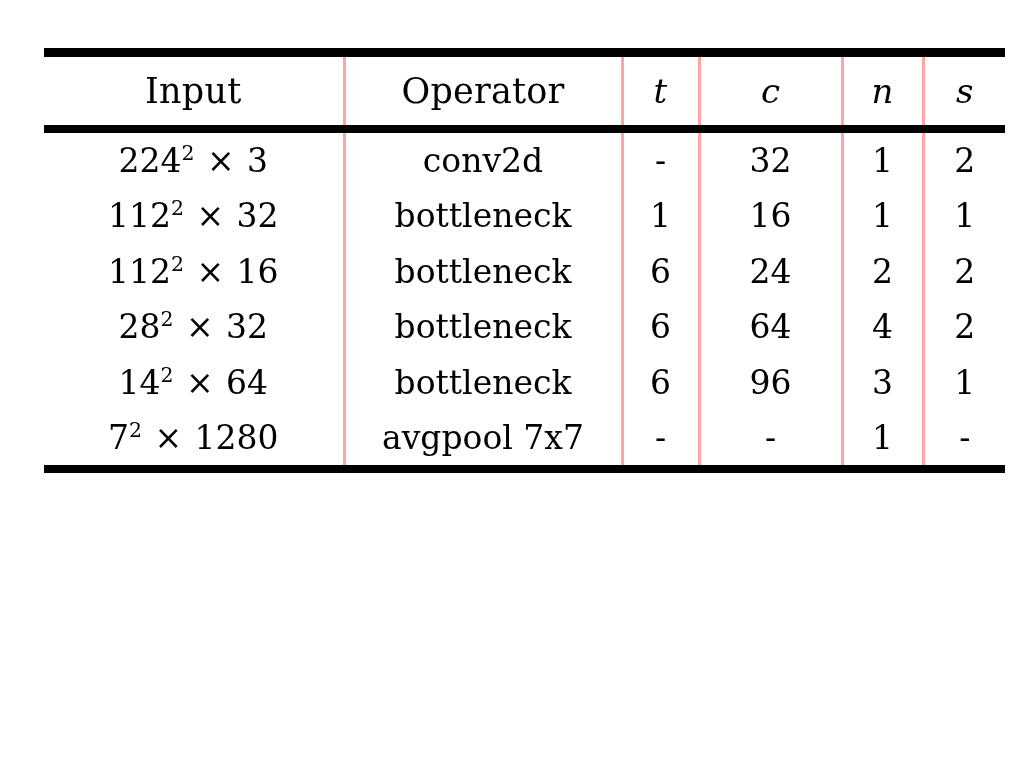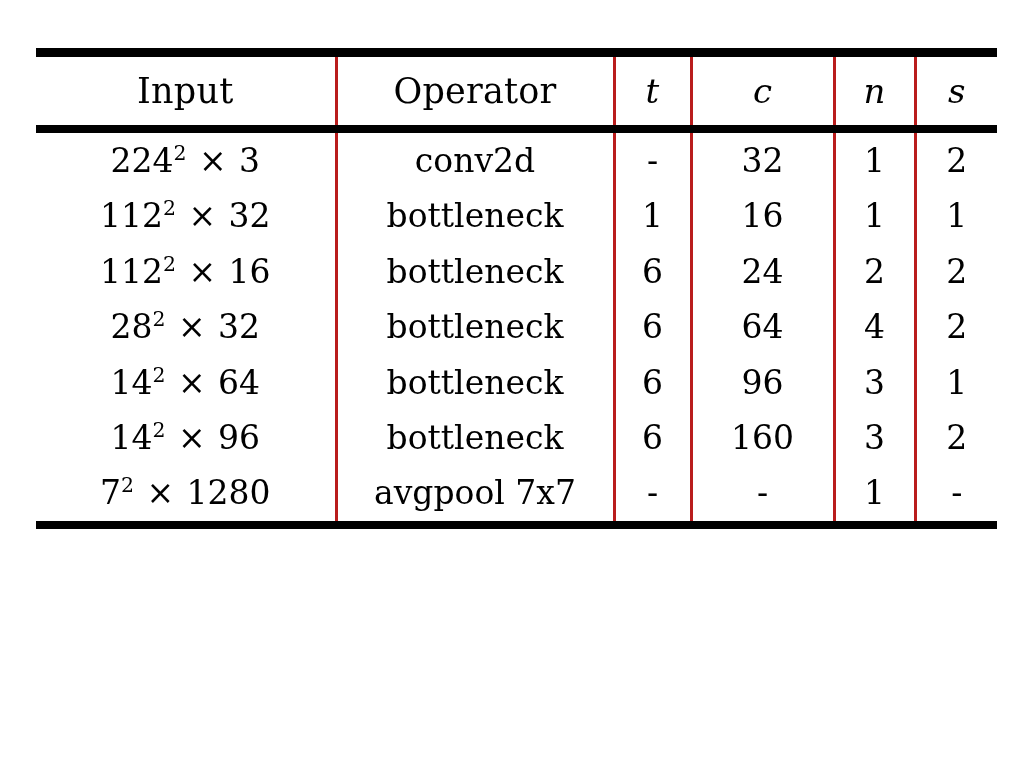--- a/index.html
+++ b/index.html
@@ -13,21 +13,21 @@
     height: 784px;
     font-family: "DejaVu Serif", "Liberation Serif", serif;
     color: #000000;
     overflow: hidden;
     position: relative;
   }
 
   
   .table-wrap {
     position: absolute;
-    left: 36px;
+    left: 44px;
     top: 48px;
     width: 961px;
   }
 
   table.arch {
     border-collapse: collapse;
     width: 961px;
     table-layout: fixed;
   }
 
@@ -71,21 +71,21 @@
   
   .body-row td {
     height: 55.4px;
     font-size: 33px;
     line-height: 55.4px;
     white-space: nowrap;
   }
 
   
   .sep-left {
-    border-left: 3px solid #b91c1c;
+    border-left: 3px solid #fca5a5;
   }
 
   
   sup {
     font-size: 0.62em;
     vertical-align: super;
     line-height: 0;
   }
 
   .times {
@@ -232,40 +232,20 @@
           </td>
           <td class="sep-left">
             <span class="cell-inner">3</span>
           </td>
           <td class="sep-left">
             <span class="cell-inner">1</span>
           </td>
         </tr>
         <tr class="body-row">
           <td>
-            <span class="cell-inner">14<sup>2</sup><span class="times"> × </span>96</span>
-          </td>
-          <td class="sep-left">
-            <span class="cell-inner">bottleneck</span>
-          </td>
-          <td class="sep-left">
-            <span class="cell-inner">6</span>
-          </td>
-          <td class="sep-left">
-            <span class="cell-inner">160</span>
-          </td>
-          <td class="sep-left">
-            <span class="cell-inner">3</span>
-          </td>
-          <td class="sep-left">
-            <span class="cell-inner">2</span>
-          </td>
-        </tr>
-        <tr class="body-row">
-          <td>
             <span class="cell-inner">7<sup>2</sup><span class="times"> × </span>1280</span>
           </td>
           <td class="sep-left">
             <span class="cell-inner">avgpool 7x7</span>
           </td>
           <td class="sep-left">
             <span class="cell-inner">-</span>
           </td>
           <td class="sep-left">
             <span class="cell-inner">-</span>

